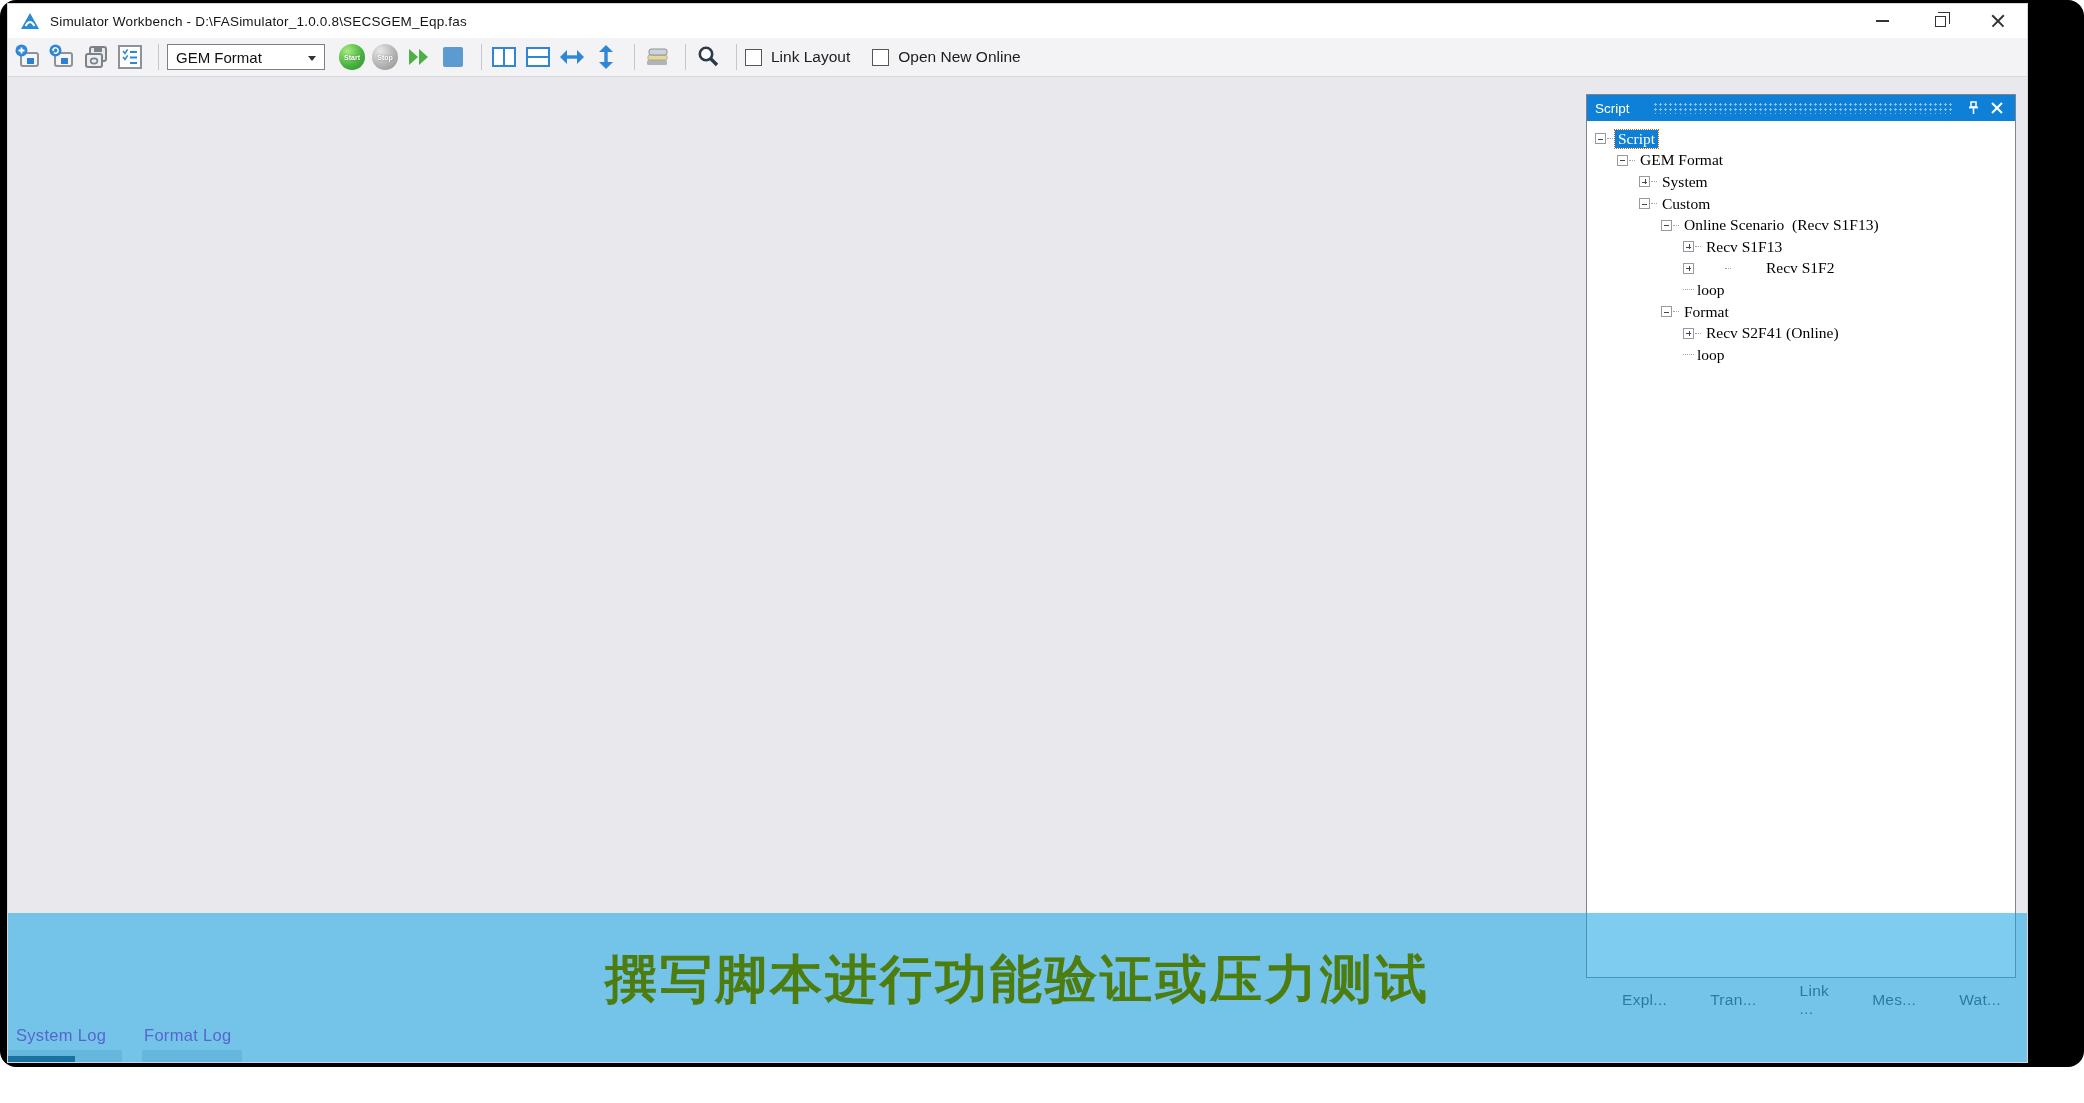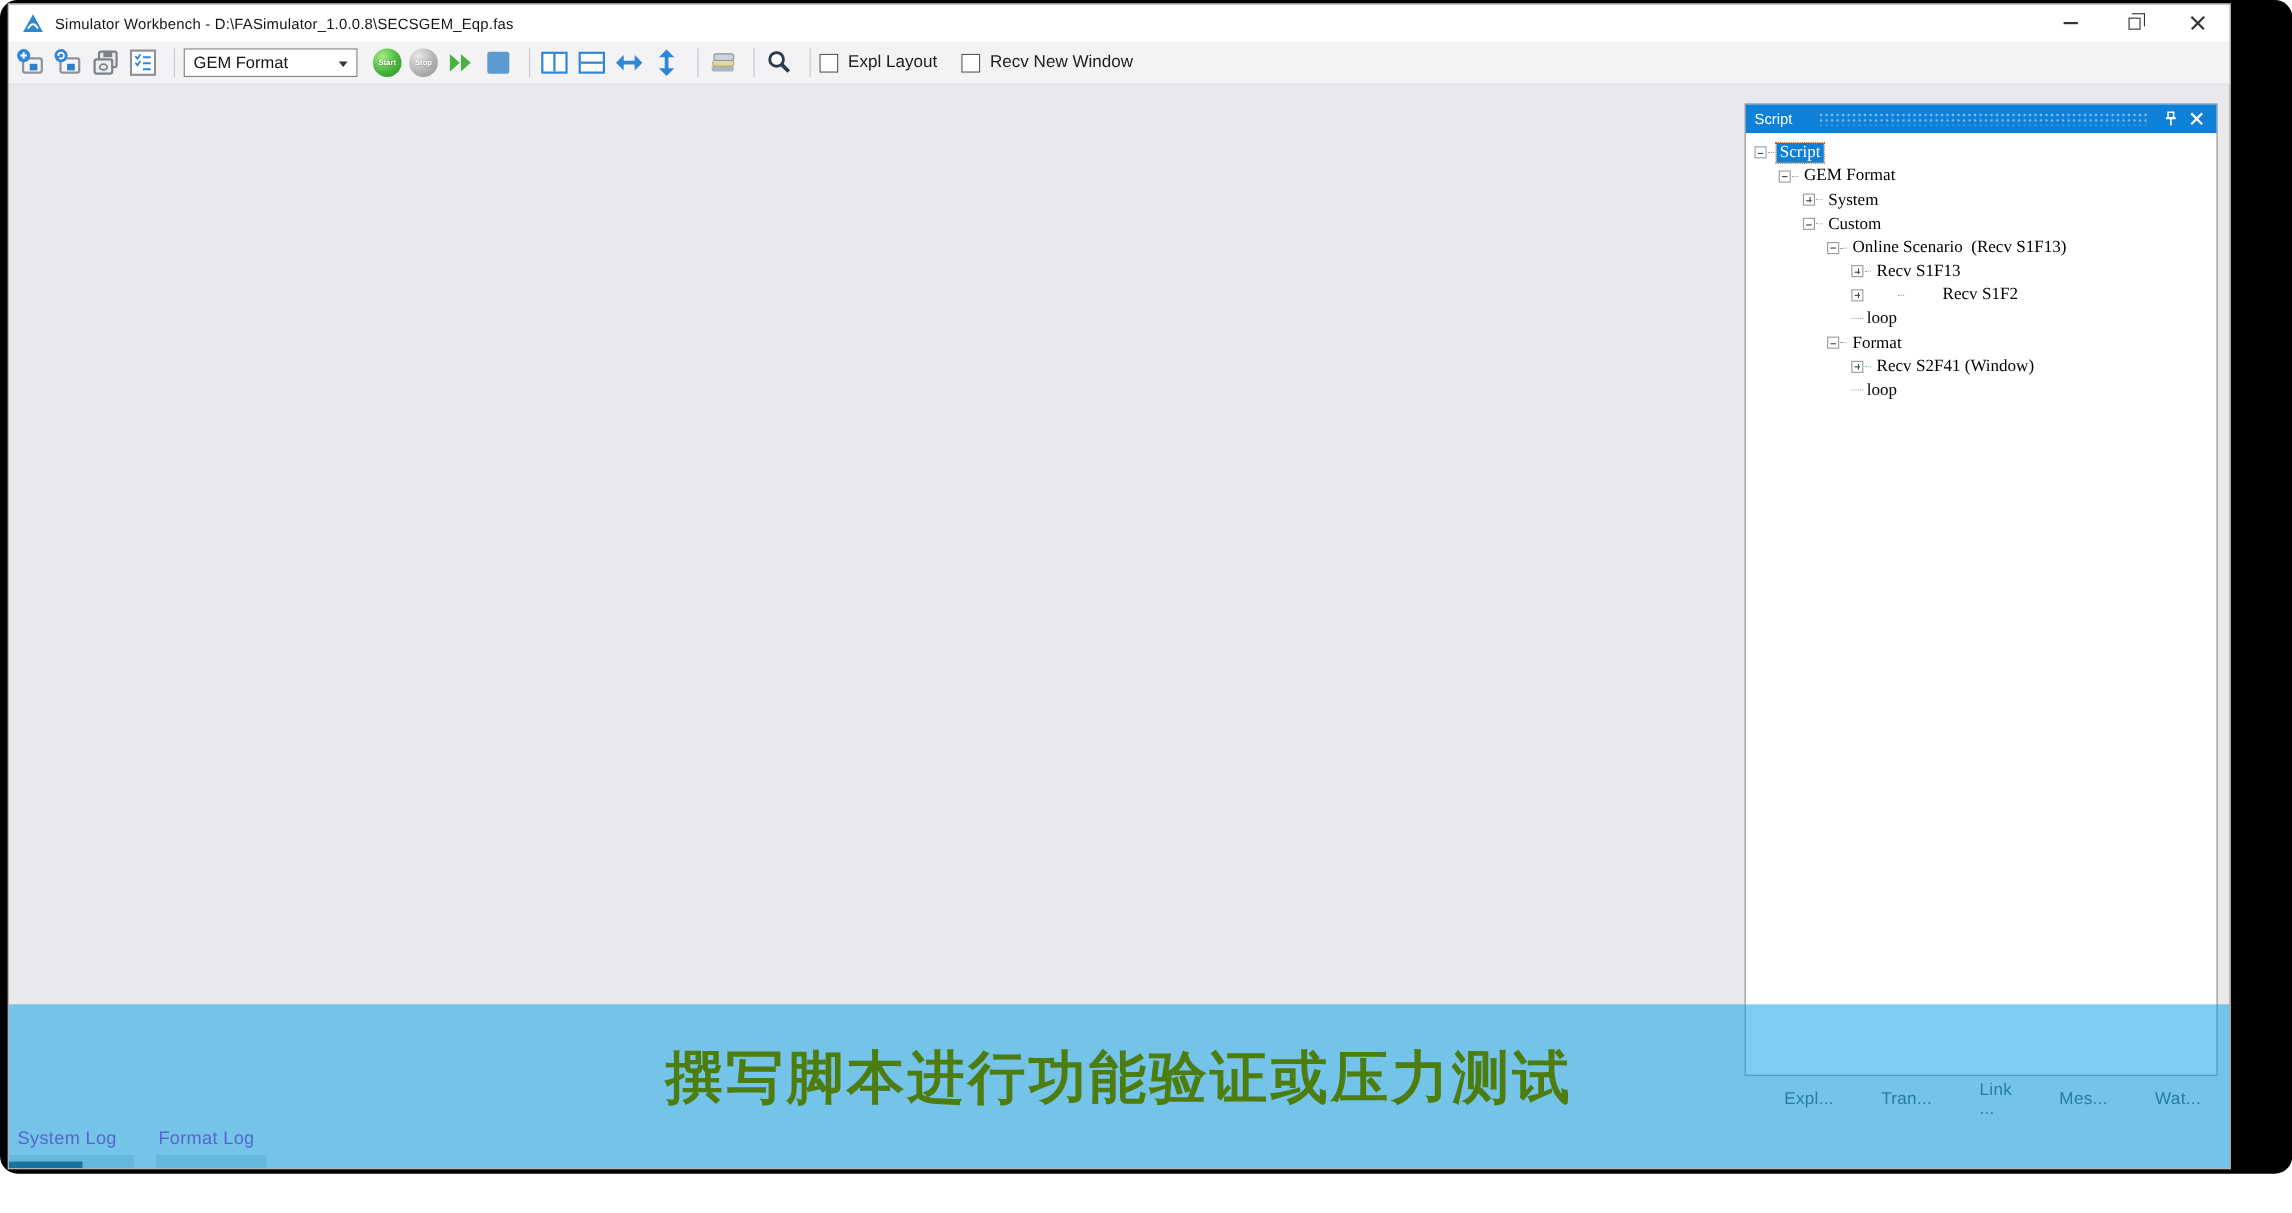--- a/index.html
+++ b/index.html
@@ -209,23 +209,23 @@
       </span>
       <span class="sep"></span>
       <span class="tb-icon">
         <svg width="24" height="24" viewBox="0 0 24 24">
           <circle cx="10" cy="9" r="6.2" fill="#fdfdfd" stroke="#2b3a4a" stroke-width="2.6"></circle>
           <path d="M14.5 13.5 L21 20" stroke="#2b3a4a" stroke-width="3.4"></path>
         </svg>
       </span>
       <span class="sep"></span>
       <span class="checkbox"></span>
-      <span class="cb-label">Expl Layout</span>
+      <span class="cb-label">Link Layout</span>
       <span class="checkbox"></span>
-      <span class="cb-label">Recv New Window</span>
+      <span class="cb-label">Open New Online</span>
     </div>
 
     <div class="script-panel">
       <div class="sp-header">
         <span class="sp-title">Script</span>
         <div class="sp-btns">
           <div class="sp-btn">
             <svg width="13" height="14" viewBox="0 0 13 14">
               <path d="M4 1 h5 v5 h-5 z" fill="none" stroke="#fff" stroke-width="1.5"></path>
               <path d="M2 6.5 h9" stroke="#fff" stroke-width="1.8"></path>
@@ -240,21 +240,21 @@
       <div class="tree" id="tree">
           <div class="tree-row" style="padding-left: 0px;"><span class="expander"></span><span class="conn"></span><span class="node-label selected">Script</span></div>
           <div class="tree-row" style="padding-left: 22px;"><span class="expander"></span><span class="conn"></span><span class="node-label">GEM Format</span></div>
           <div class="tree-row" style="padding-left: 44px;"><span class="expander plus"></span><span class="conn"></span><span class="node-label">System</span></div>
           <div class="tree-row" style="padding-left: 44px;"><span class="expander"></span><span class="conn"></span><span class="node-label">Custom</span></div>
           <div class="tree-row" style="padding-left: 66px;"><span class="expander"></span><span class="conn"></span><span class="node-label">Online Scenario  (Recv S1F13)</span></div>
           <div class="tree-row" style="padding-left: 88px;"><span class="expander plus"></span><span class="conn"></span><span class="node-label">Recv S1F13</span></div>
           <div class="tree-row" style="padding-left: 88px; gap: 30px;"><span class="expander plus"></span><span class="conn"></span><span class="node-label">Recv S1F2</span></div>
           <div class="tree-row" style="padding-left: 88px;"><span class="leaf-conn"></span><span class="node-label">loop</span></div>
           <div class="tree-row" style="padding-left: 66px;"><span class="expander"></span><span class="conn"></span><span class="node-label">Format</span></div>
-          <div class="tree-row" style="padding-left: 88px;"><span class="expander plus"></span><span class="conn"></span><span class="node-label">Recv S2F41 (Window)</span></div>
+          <div class="tree-row" style="padding-left: 88px;"><span class="expander plus"></span><span class="conn"></span><span class="node-label">Recv S2F41 (Online)</span></div>
           <div class="tree-row" style="padding-left: 88px;"><span class="leaf-conn"></span><span class="node-label">loop</span></div>
         </div>
     </div>
 
     <div class="rtabs" id="rtabs">
         <span class="rtab">Expl...</span>
         <span class="rtab">Tran...</span>
         <span class="rtab">Link ...</span>
         <span class="rtab">Mes...</span>
         <span class="rtab">Wat...</span>

